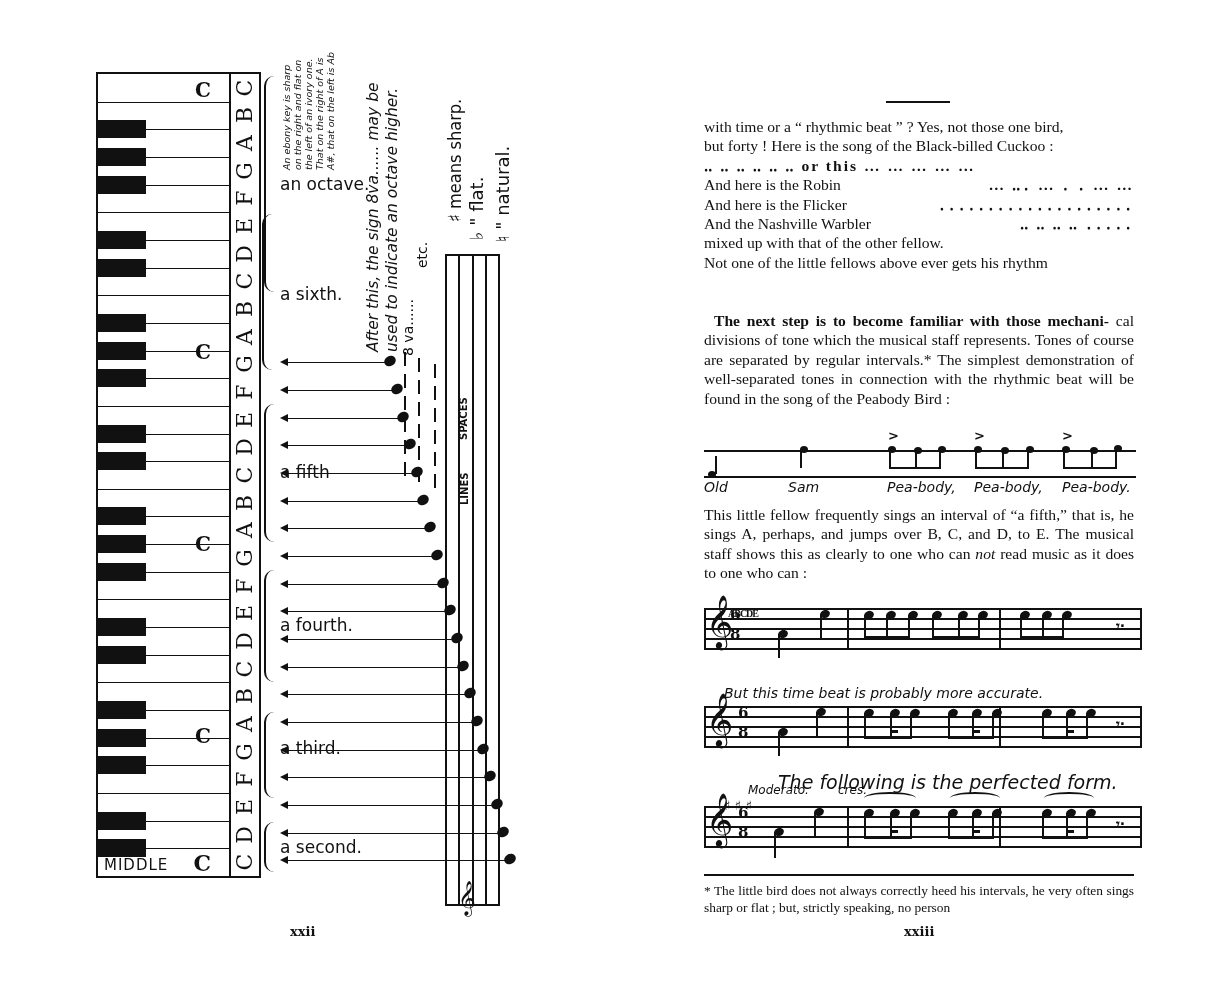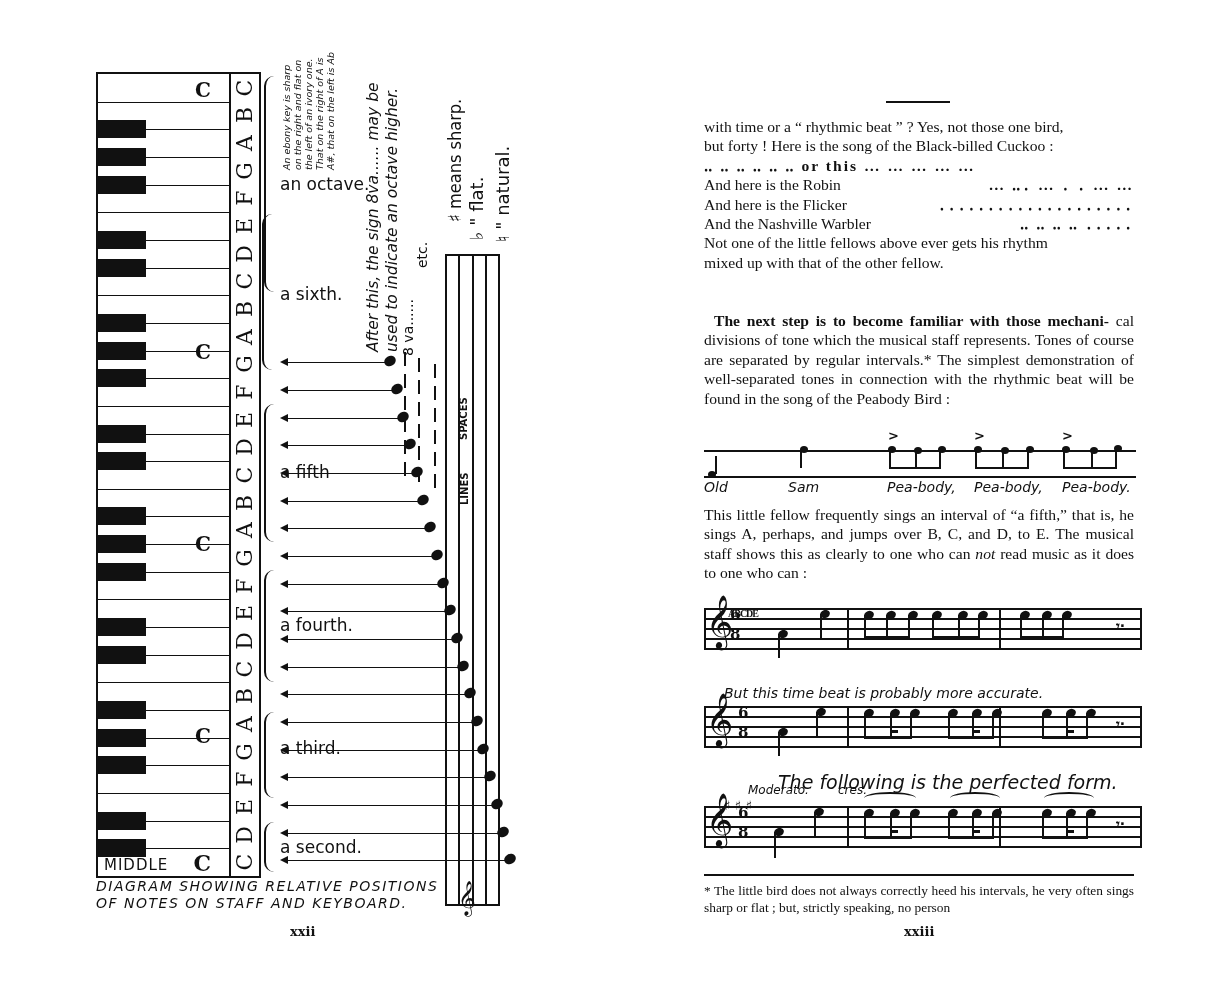--- a/index.html
+++ b/index.html
@@ -253,24 +253,20 @@
       <div class="dash" style="left: 418px; top: 424px;"></div>
       <div class="dash" style="left: 434px; top: 430px;"></div>
       <div class="dash" style="left: 404px; top: 440px;"></div>
       <div class="dash" style="left: 418px; top: 446px;"></div>
       <div class="dash" style="left: 434px; top: 452px;"></div>
       <div class="dash" style="left: 404px; top: 462px;"></div>
       <div class="dash" style="left: 418px; top: 468px;"></div>
       <div class="dash" style="left: 434px; top: 474px;"></div>
     </div>
 
-  <div class="caption">
-    <div>DIAGRAM  SHOWING  RELATIVE  POSITIONS</div>
-    <div>OF  NOTES  ON  STAFF  AND  KEYBOARD.</div>
-  </div>
   <div class="folio" style="left:290px">xxii</div>
 </div>
 
 <div class="page right-page">
   <div class="head-rule"></div>
 
   <div class="body" style="top:117px">
     <div class="line">
         <span>with time or a “ rhythmic beat ” ?  Yes, not those one bird,</span>
       </div>
@@ -286,24 +282,24 @@
       </div>
     <div class="line">
         <span>And here is the Flicker</span>
         <span class="dots">․․․․․․․․․․․․․․․․․․․․</span>
       </div>
     <div class="line">
         <span>And  the  Nashville Warbler</span>
         <span class="dots">‥   ‥   ‥   ‥   ․․․․․</span>
       </div>
     <div class="line">
+        <span>mixed up with that of the other fellow.</span>
+      </div>
+    <div class="line">
         <span>Not one of the little fellows above ever gets his rhythm</span>
-      </div>
-    <div class="line">
-        <span>mixed up with that of the other fellow.</span>
       </div>
   </div>
 
   <div class="body para" style="top:311px;text-indent:10px">
     <span class="bold-start">The next step is to become familiar with those mechani-</span>
     <span>cal divisions of tone which the musical staff represents. Tones of course are separated by regular intervals.* The simplest demonstration of well-separated tones in connection with the rhythmic beat will be found in the song of the Peabody Bird :</span>
   </div>
 
   <div class="peabody-fig">
     <div class="pf-line" style="top:20px"></div>

